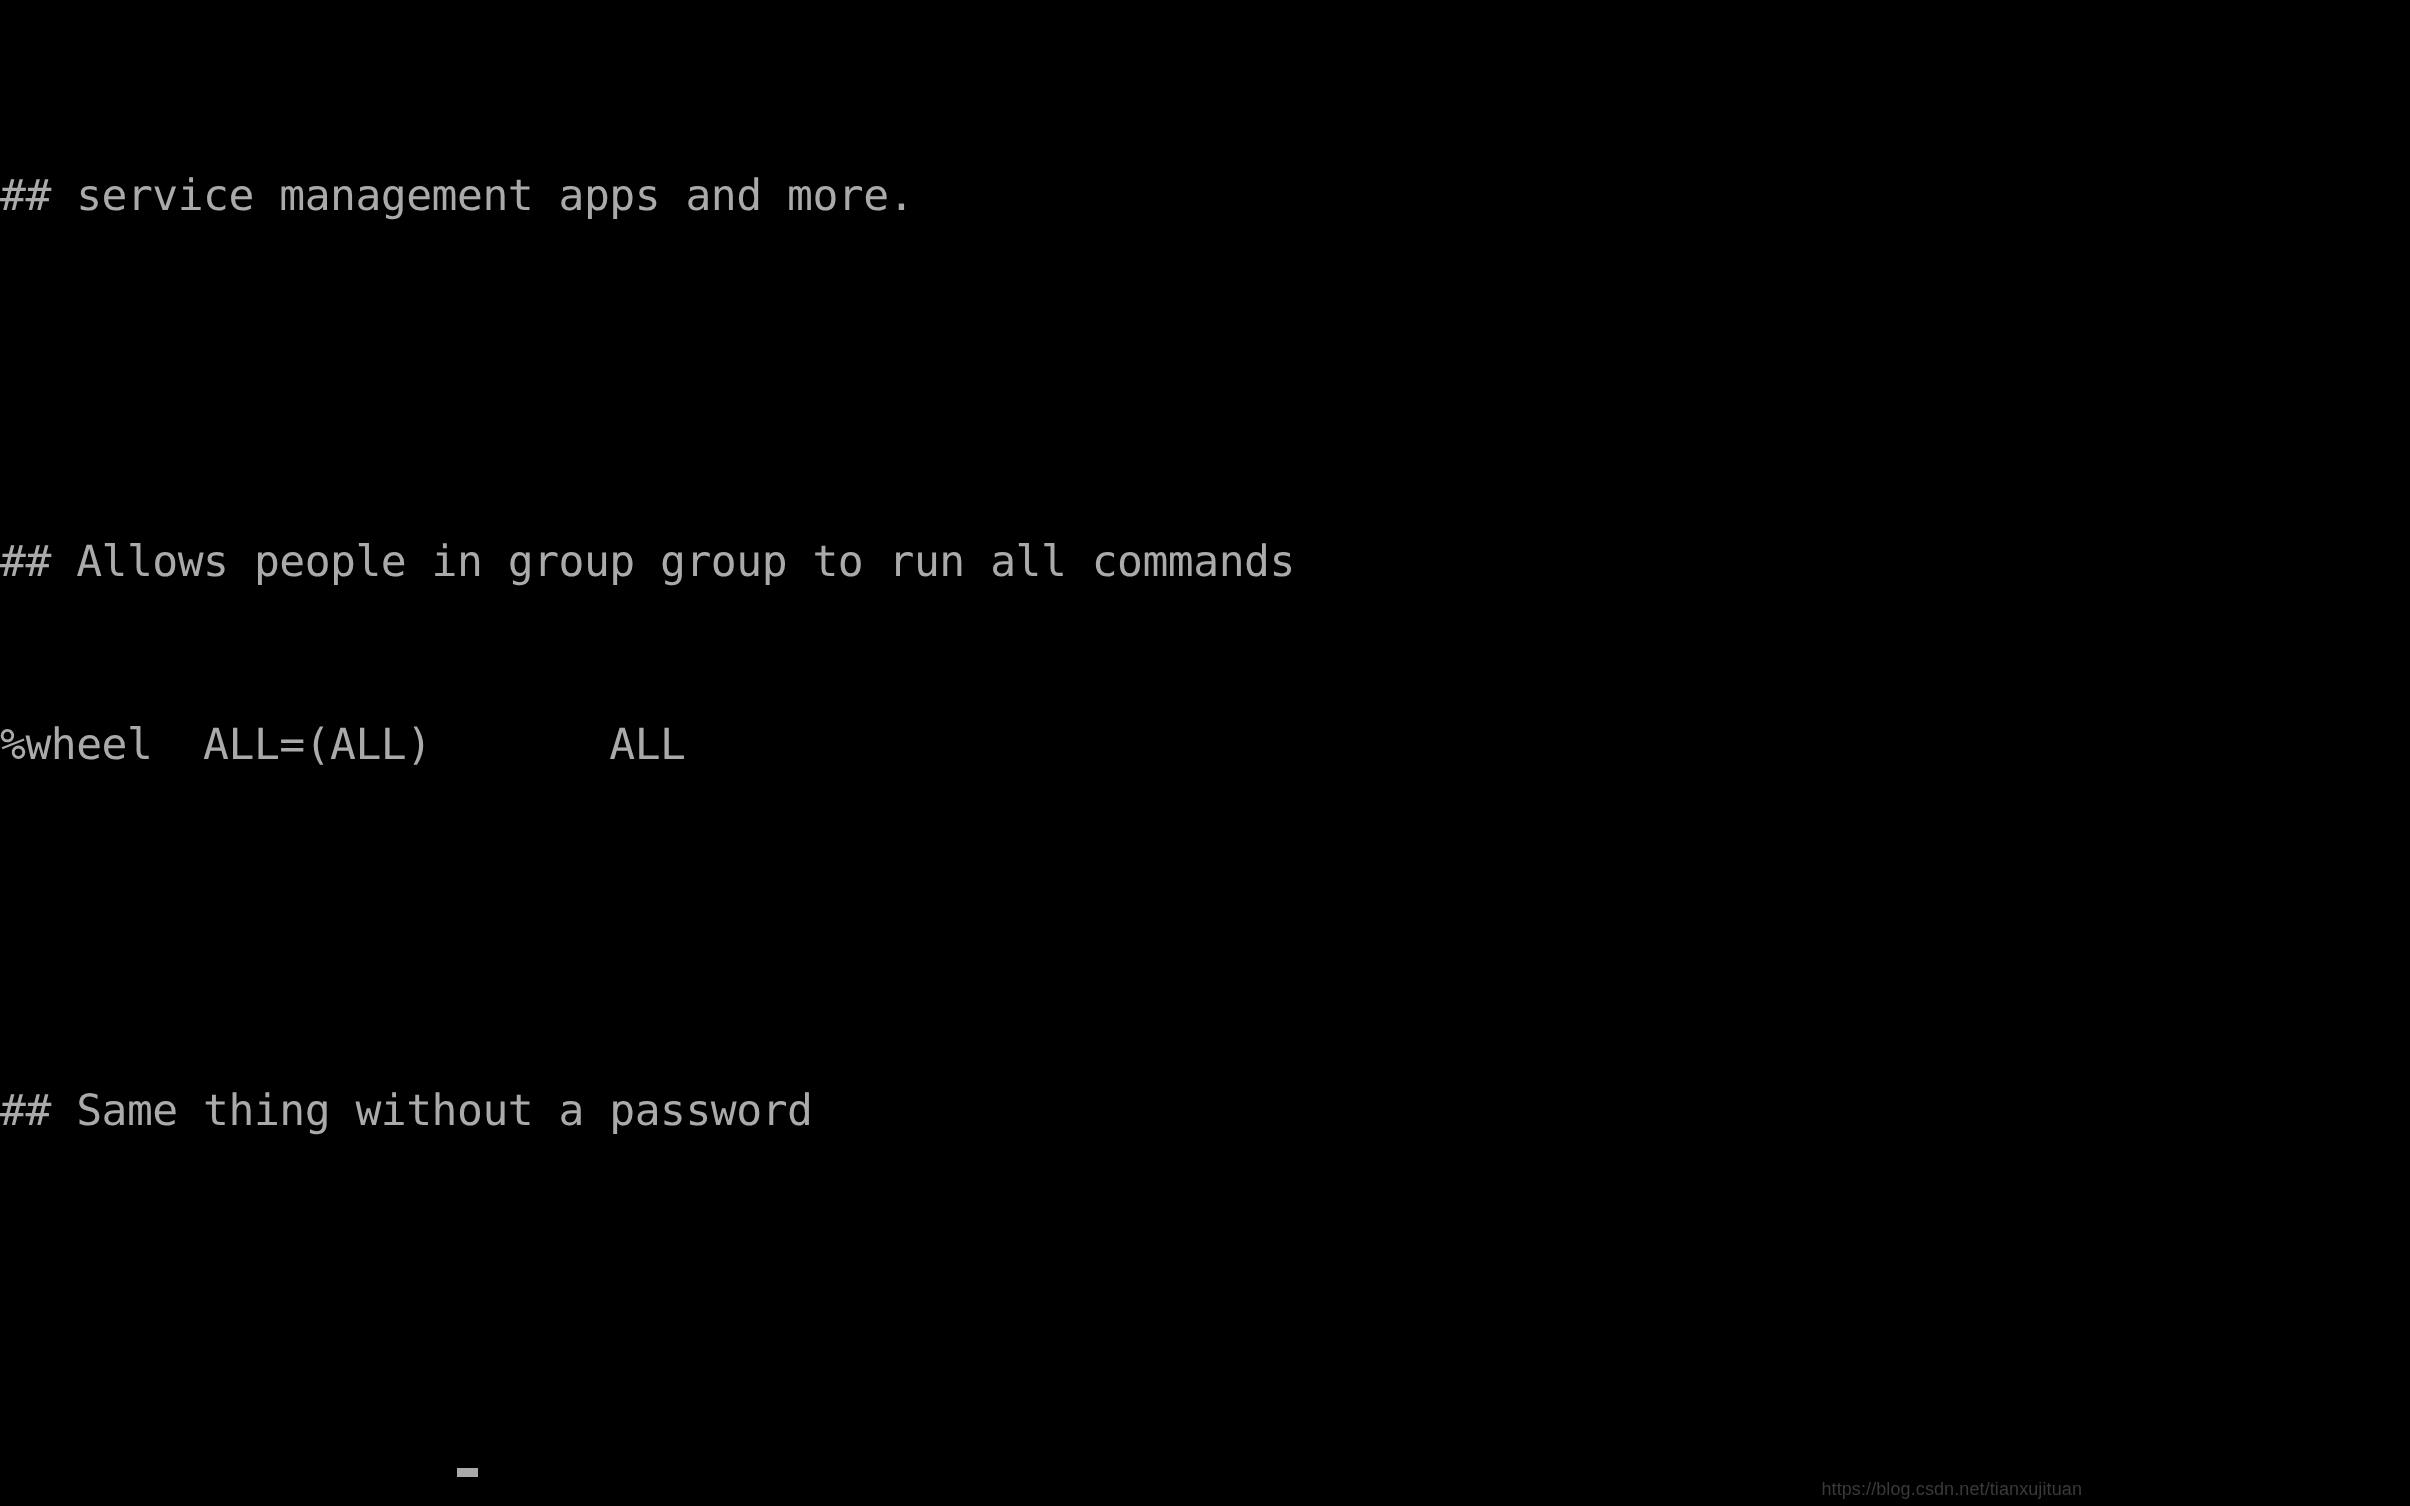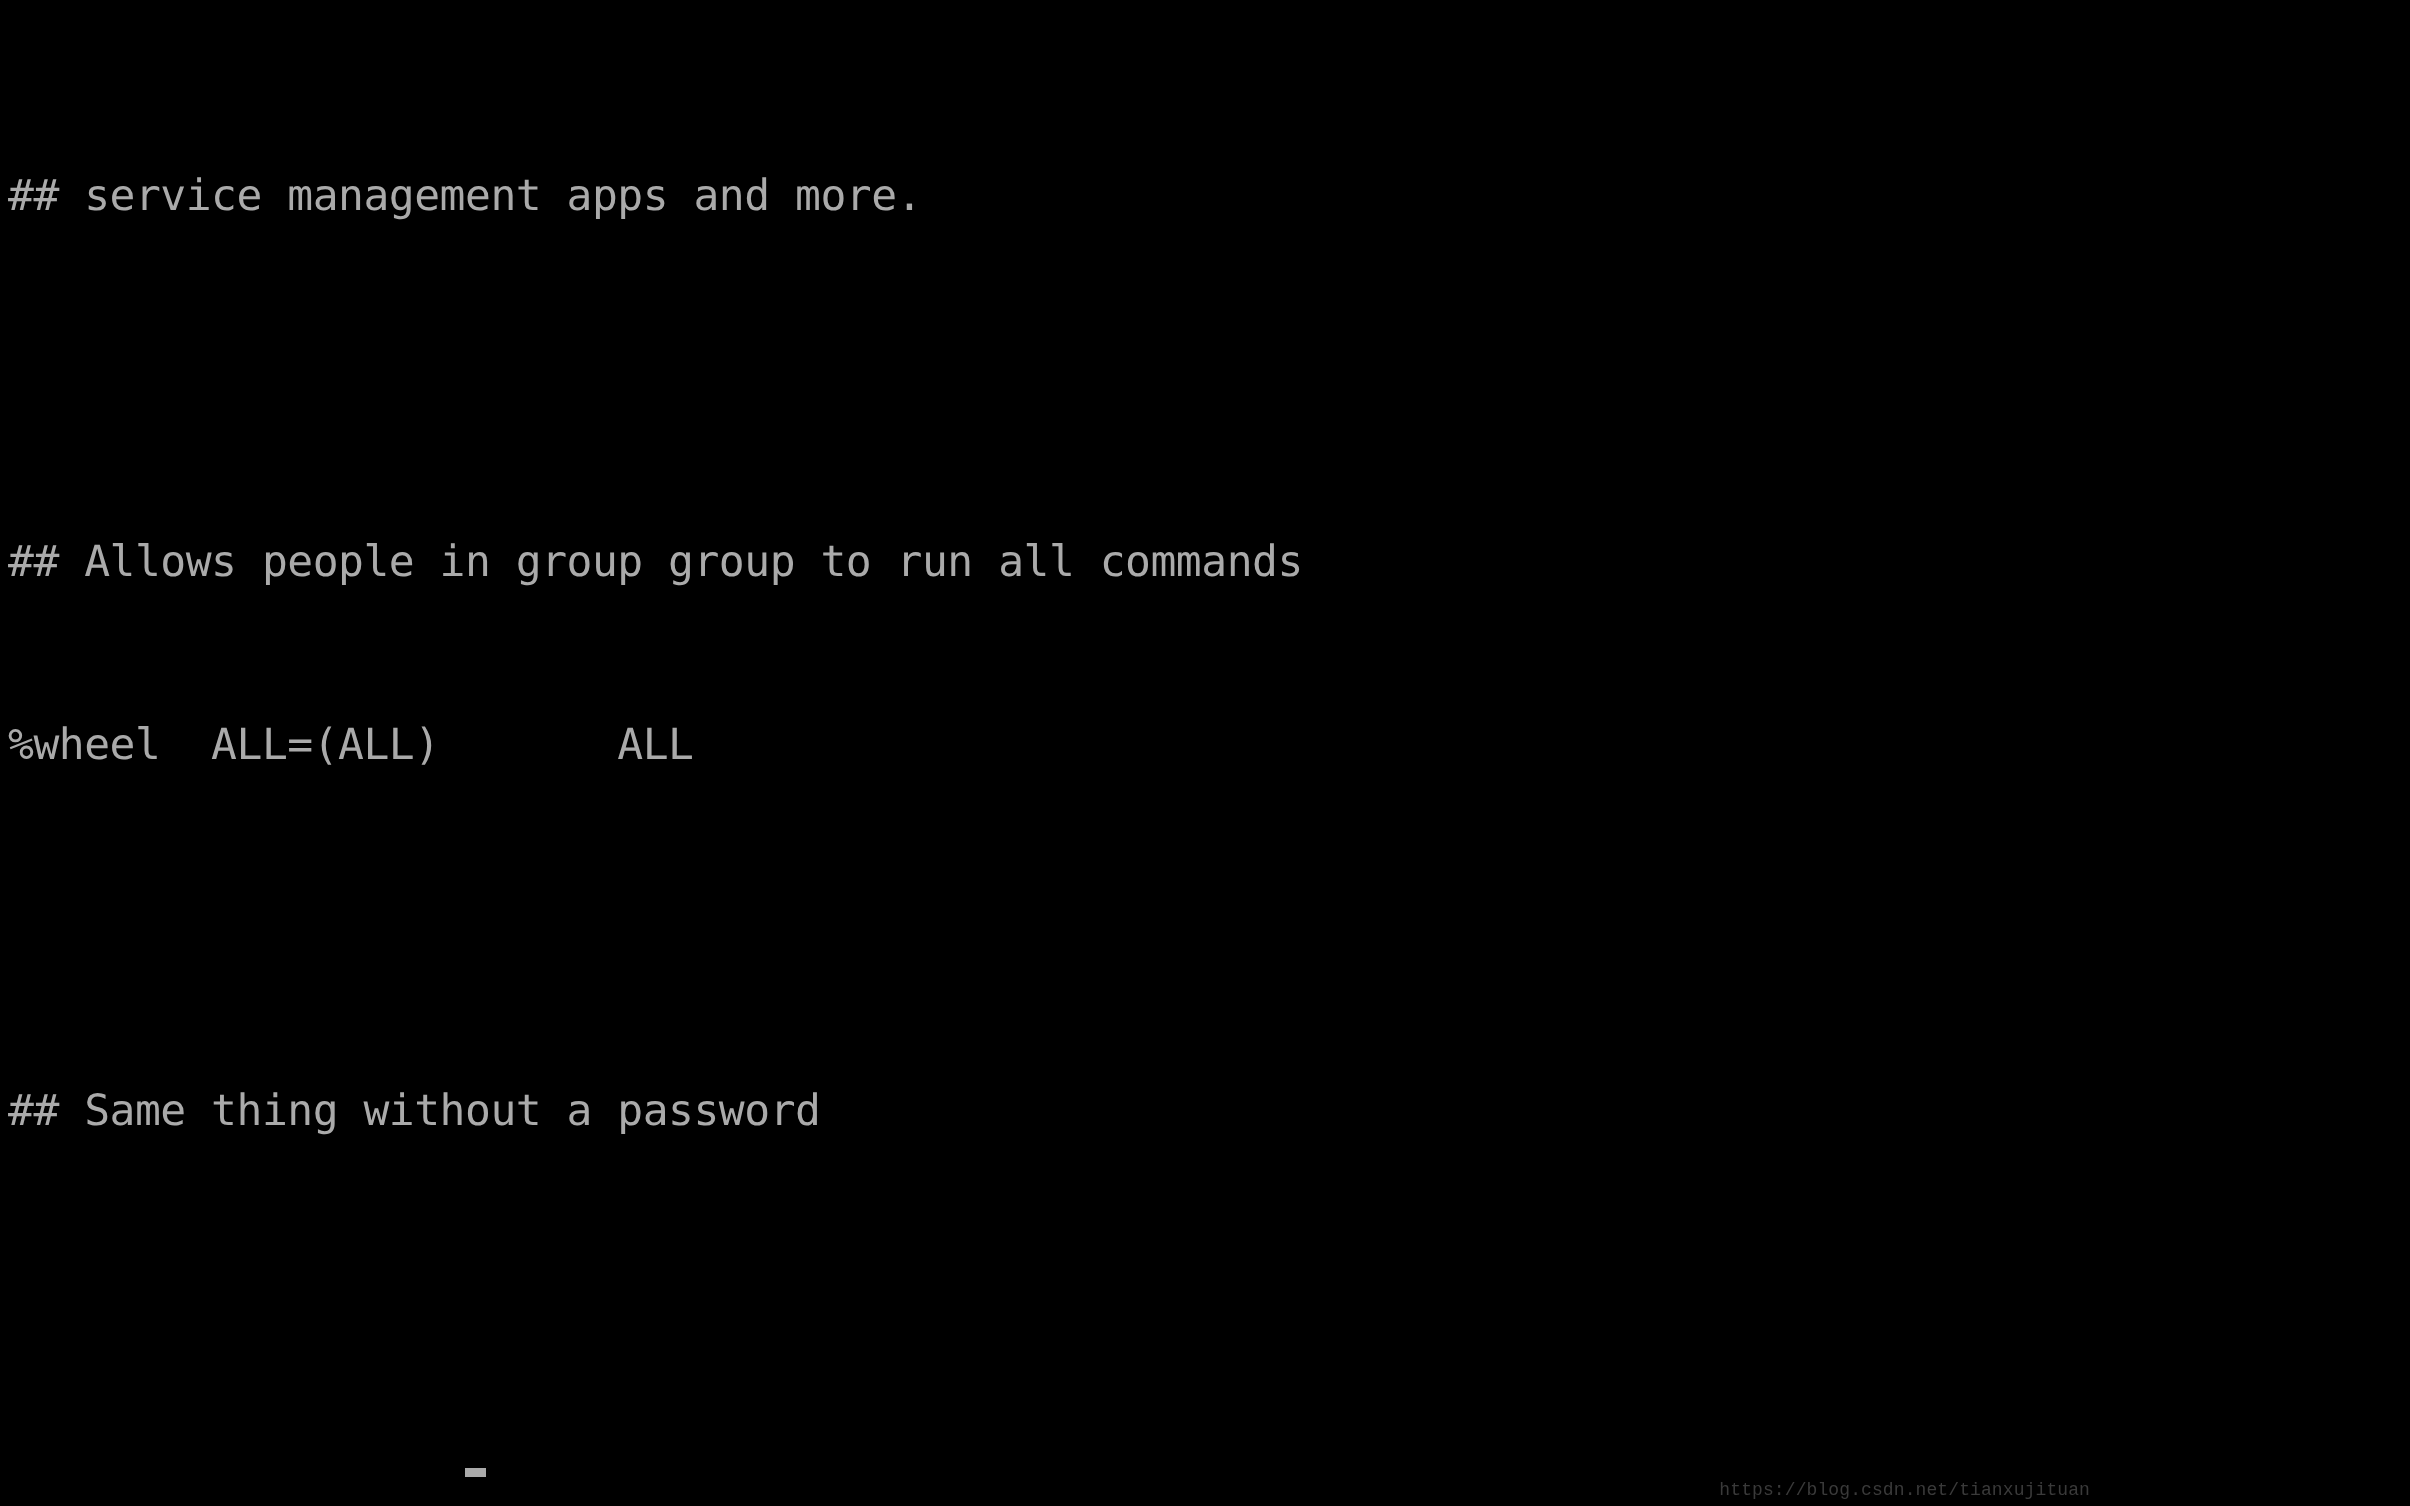--- a/index.html
+++ b/index.html
@@ -14,21 +14,20 @@
     overflow: hidden;
     font-family: "DejaVu Sans Mono", "Liberation Mono", monospace;
   }
 
   #console-screen {
     position: relative;
     width: 2095px;
     height: 1507px;
     background: #000000;
     overflow: hidden;
-    margin-left: 8px;
   }
 
   
   #terminal-buffer {
     position: absolute;
     left: 0px;
     
     top: -17px;
     width: 2411px;
     color: #aaaaaa;
@@ -62,21 +61,21 @@
     height: 8.5px;
     background: #aaaaaa;
   }
 
   
   #watermark {
     position: absolute;
     right: 13px;
     bottom: 7.5px;
     color: #3a3a3a;
-    font-family: Liberation Mono, monospace;
+    font-family: Liberation Sans, sans-serif;
     font-size: 18px;
     letter-spacing: 0.1px;
     white-space: nowrap;
     user-select: none;
   }
 </style>
 </head>
 <body>
 
 <div id="console-screen">

